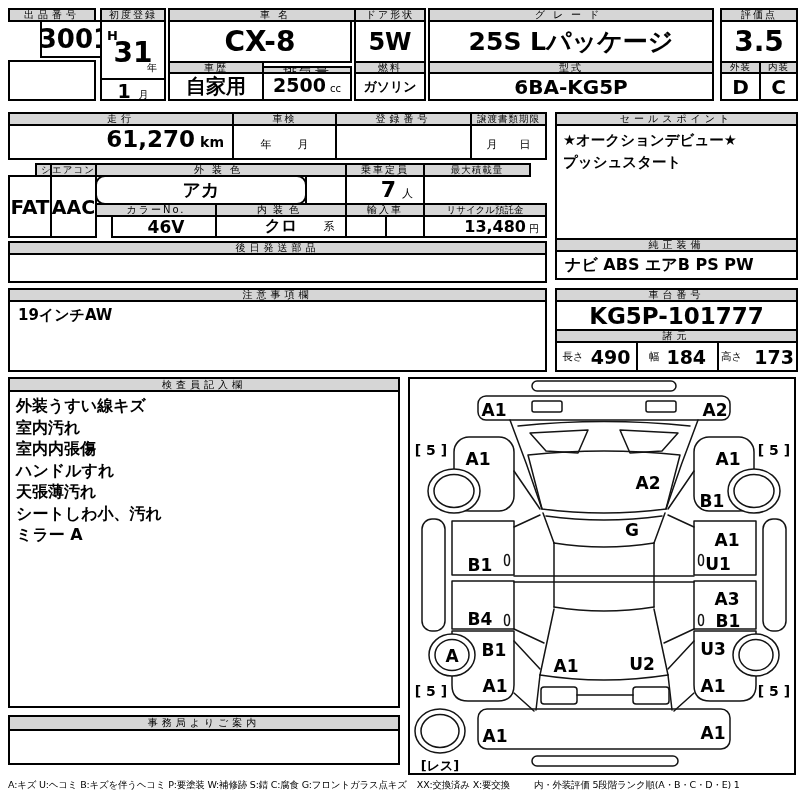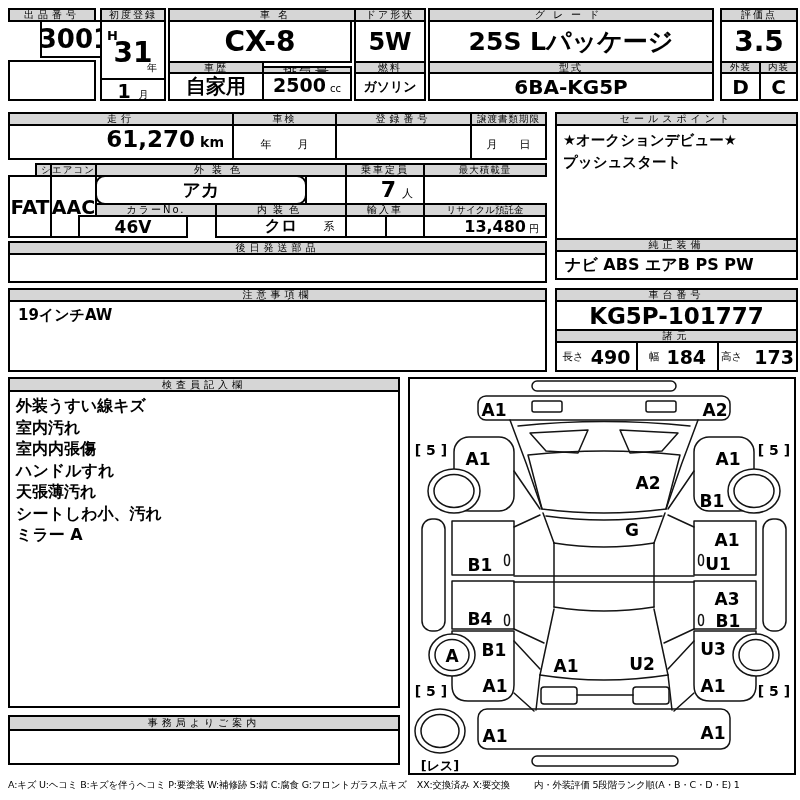--- a/index.html
+++ b/index.html
@@ -84,38 +84,38 @@
   <div class="abs cell" style="left:335px;top:124px;width:137px;height:36px;"></div>
   <div class="abs cell" style="left:470px;top:124px;width:77px;height:36px;gap:22px;align-items:flex-end;padding-bottom:6px;font-size:11px;">
     <span>月</span>
     <span>日</span>
   </div>
 
   <div class="abs hdr t2" style="left:8px;top:163px;width:44px;height:14px;margin-left:27px;">シフト</div>
   <div class="abs hdr t2" style="left:50px;top:163px;width:47px;height:14px;">エアコン</div>
   <div class="abs hdr" style="left:95px;top:163px;width:252px;height:14px;letter-spacing:8px;">外装色</div>
   <div class="abs hdr t1" style="left:345px;top:163px;width:80px;height:14px;">乗車定員</div>
-  <div class="abs hdr t2" style="left:423px;top:163px;width:124px;height:14px;">最大積載量</div>
+  <div class="abs hdr t2" style="left:423px;top:163px;width:108px;height:14px;">最大積載量</div>
 
   <div class="abs cell b" style="left:8px;top:175px;width:44px;height:63px;font-size:20px;">FAT</div>
   <div class="abs cell b" style="left:50px;top:175px;width:47px;height:63px;font-size:19px;">AAC</div>
 
   <div class="abs cell b" style="left:95px;top:175px;width:212px;height:30px;font-size:18px;border-radius:10px;">アカ</div>
   <div class="abs cell" style="left:305px;top:175px;width:42px;height:30px;"></div>
   <div class="abs cell right baseline" style="left:345px;top:175px;width:80px;height:30px;padding-right:10px;gap:6px;">
     <span class="b" style="font-size:22px;">7</span>
     <span style="font-size:11px;">人</span>
   </div>
 
   <div class="abs hdr t1" style="left:95px;top:203px;width:122px;height:14px;">カラーNo.</div>
   <div class="abs hdr" style="left:215px;top:203px;width:132px;height:14px;letter-spacing:6px;">内装色</div>
   <div class="abs hdr t1" style="left:345px;top:203px;width:80px;height:14px;">輸入車</div>
   <div class="abs hdr t2" style="left:423px;top:203px;width:124px;height:14px;letter-spacing:0;">リサイクル預託金</div>
 
-  <div class="abs cell b" style="left:78px;top:215px;width:110px;height:23px;font-size:17px;">46V</div>
+  <div class="abs cell b" style="left:111px;top:215px;width:110px;height:23px;font-size:17px;">46V</div>
   <div class="abs cell" style="left:215px;top:215px;width:132px;height:23px;">
     <span class="b" style="font-size:16px;">クロ</span>
     <span style="position:absolute;margin-left:96px;font-size:11px;">系</span>
   </div>
   <div class="abs cell" style="left:345px;top:215px;width:42px;height:23px;"></div>
   <div class="abs cell" style="left:385px;top:215px;width:40px;height:23px;"></div>
   <div class="abs cell right baseline" style="left:423px;top:215px;width:124px;height:23px;padding-right:6px;gap:3px;">
     <span class="b" style="font-size:16px;text-align:right;">13,480</span>
     <span style="font-size:10px;">円</span>
   </div>

